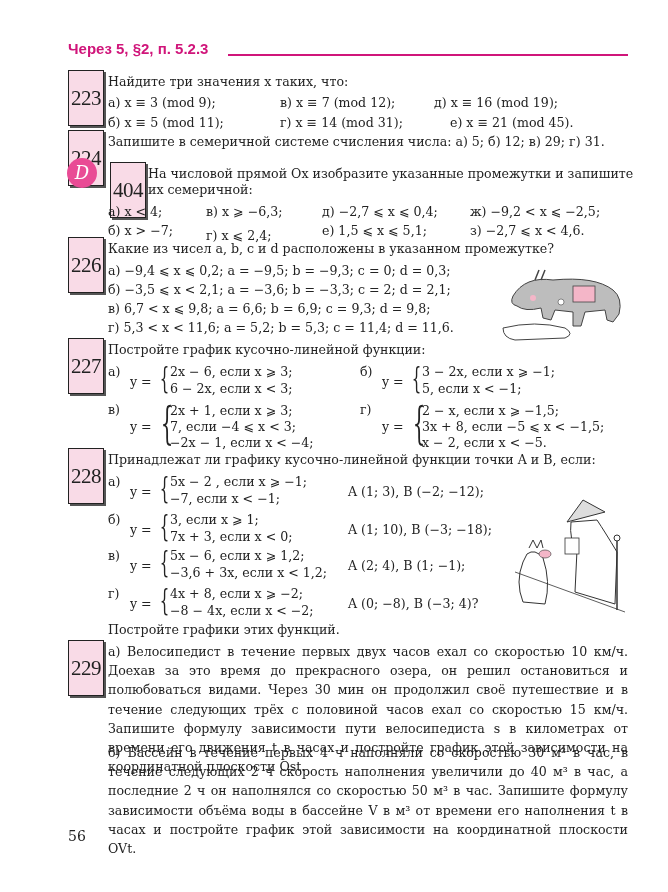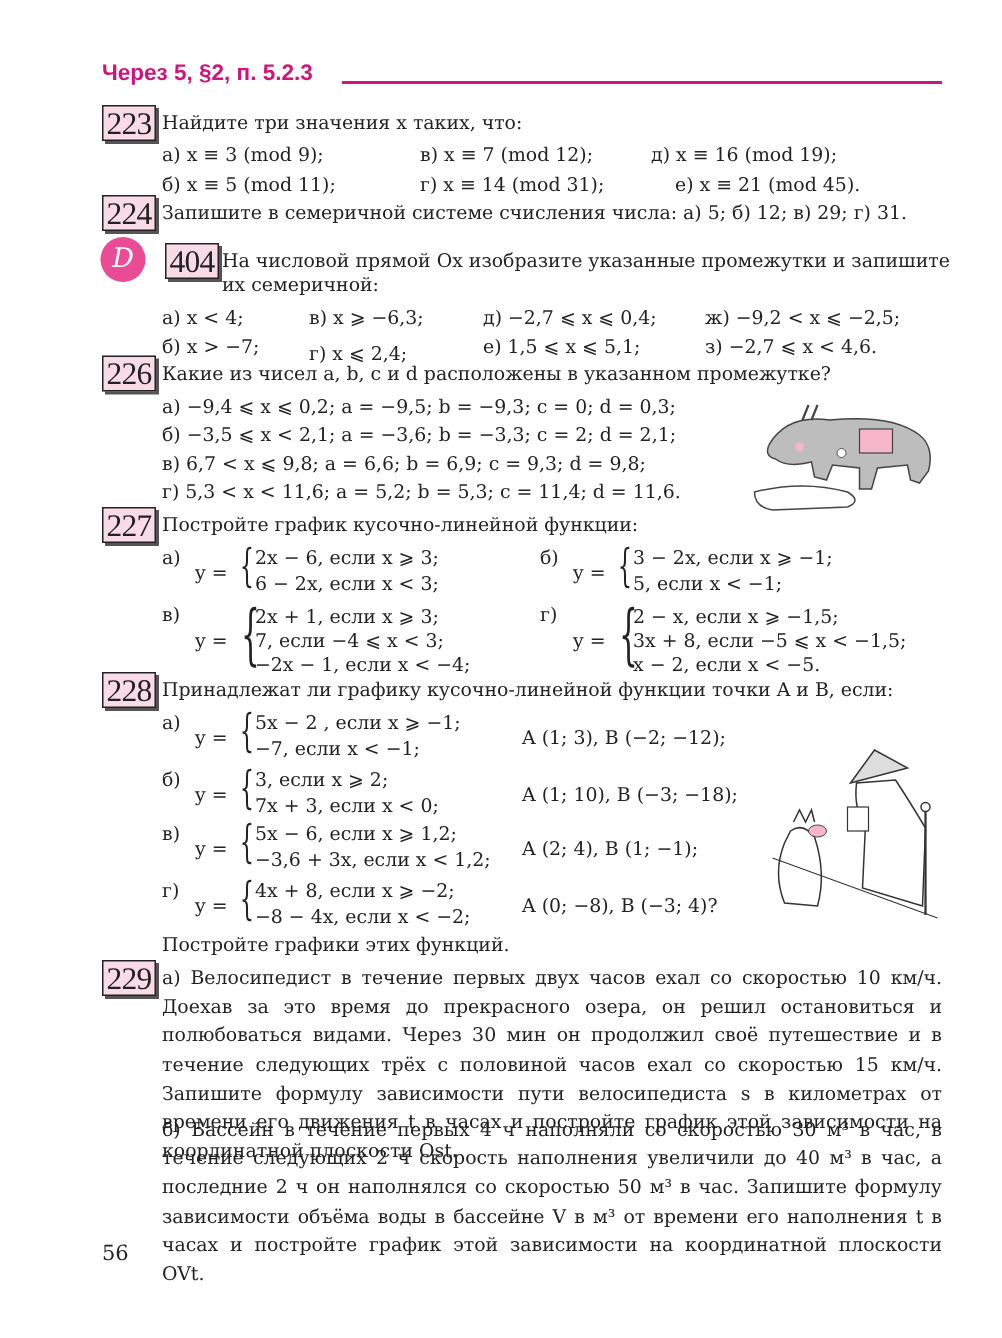--- a/index.html
+++ b/index.html
@@ -2,21 +2,21 @@
 <html><head>
 <meta charset="utf-8">
 <style>
   html,body{margin:0;padding:0;background:#fff;}
   body{width:668px;height:892px;position:relative;overflow:hidden;
        font-family:"DejaVu Serif","Liberation Serif",serif;color:#222;font-size:12.6px;}
   .abs{position:absolute;}
   .hdr{left:68px;top:40px;font-family:"Liberation Sans","DejaVu Sans",sans-serif;font-weight:bold;
        font-size:15px;color:#d0157a;white-space:nowrap;}
   .hdr-line{left:228px;top:54px;width:400px;height:2px;background:#d0157a;}
-  .num{position:absolute;left:68px;height:22px;padding:0 2px;border:1.5px solid #222;background:#f9dbe7;
+  .num{position:absolute;left:68px;height:22px;padding:16px 2px;border:1.5px solid #222;background:#f9dbe7;
        box-shadow:2px 2px 0 #555;font-family:"Liberation Serif","DejaVu Serif",serif;font-size:21px;line-height:22px;
        letter-spacing:-0.5px;}
   .dbadge{position:absolute;left:67px;top:158px;width:30px;height:30px;border-radius:50%;background:#e94b95;
           color:#fff;font-style:italic;font-family:"DejaVu Serif",serif;font-size:18px;text-align:center;line-height:30px;}
   .t{position:absolute;white-space:nowrap;}
   .brace{position:absolute;font-family:"DejaVu Serif",serif;color:#222;}
   .par{position:absolute;left:108px;width:520px;text-align:justify;line-height:19.2px;}
   .pagenum{left:68px;top:828px;font-size:14px;}
 </style>
 </head>
@@ -101,21 +101,21 @@
 <div class="t" style="left:108px;top:474px">а)</div>
 <div class="t" style="left:130px;top:484px">y =</div>
 <div class="brace" style="left:155px;top:470px;font-size:30px;transform:scaleX(0.5)">{</div>
 <div class="t" style="left:170px;top:474px">5x − 2 , если  x ⩾ −1;</div>
 <div class="t" style="left:170px;top:491px">−7, если  x &lt; −1;</div>
 <div class="t" style="left:348px;top:484px">A (1; 3), B (−2; −12);</div>
 
 <div class="t" style="left:108px;top:512px">б)</div>
 <div class="t" style="left:130px;top:522px">y =</div>
 <div class="brace" style="left:155px;top:508px;font-size:30px;transform:scaleX(0.5)">{</div>
-<div class="t" style="left:170px;top:512px">3, если  x ⩾ 2;</div>
+<div class="t" style="left:170px;top:512px">3, если  x ⩾ 1;</div>
 <div class="t" style="left:170px;top:529px">7x + 3, если  x &lt; 0;</div>
 <div class="t" style="left:348px;top:522px">A (1; 10), B (−3; −18);</div>
 
 <div class="t" style="left:108px;top:548px">в)</div>
 <div class="t" style="left:130px;top:558px">y =</div>
 <div class="brace" style="left:155px;top:544px;font-size:30px;transform:scaleX(0.5)">{</div>
 <div class="t" style="left:170px;top:548px">5x − 6, если  x ⩾ 1,2;</div>
 <div class="t" style="left:170px;top:565px">−3,6 + 3x, если  x &lt; 1,2;</div>
 <div class="t" style="left:348px;top:558px">A (2; 4), B (1; −1);</div>
 

